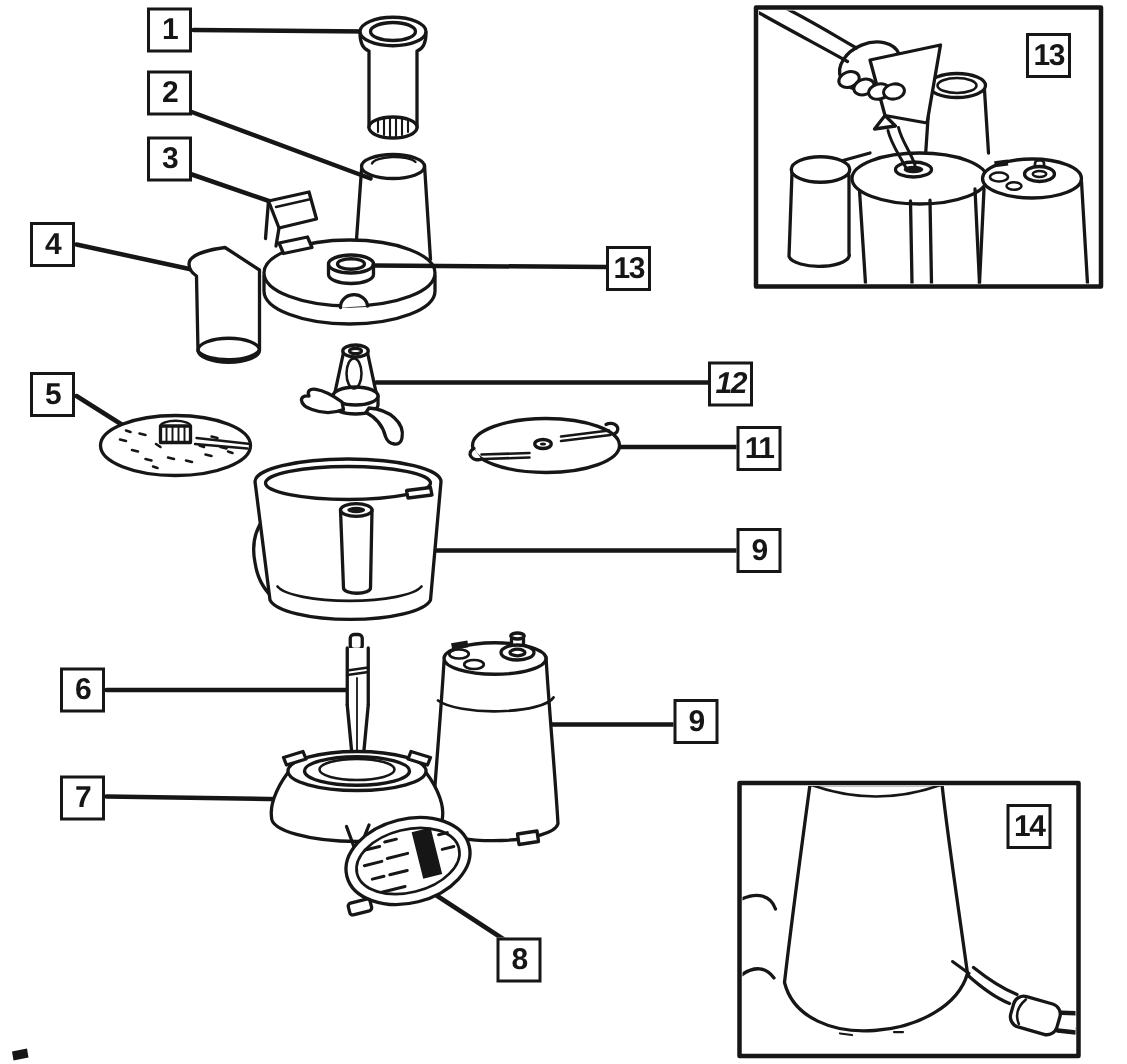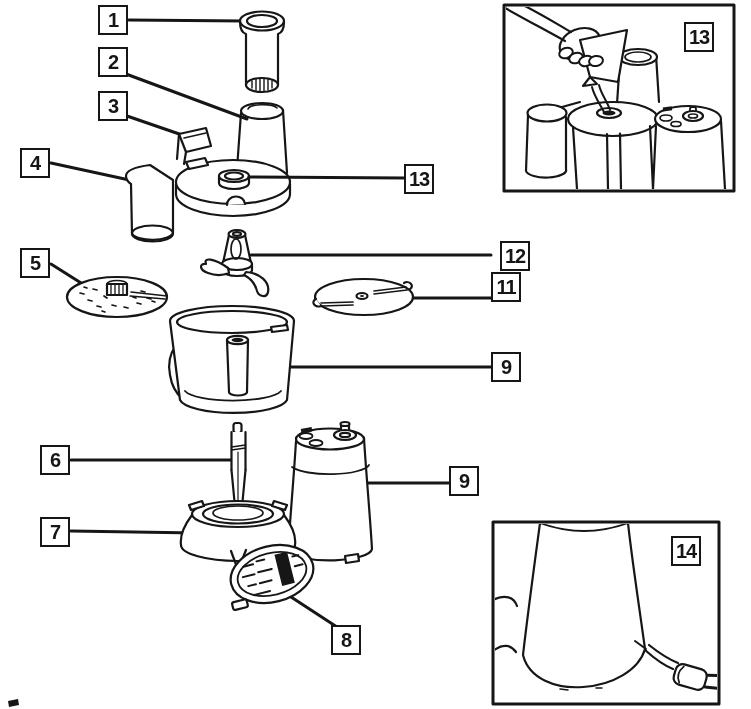--- a/index.html
+++ b/index.html
@@ -228,19 +228,19 @@
   <div class="callout" style="left:98px;top:5px;">1</div>
   <div class="callout" style="left:98px;top:47px;">2</div>
   <div class="callout" style="left:98px;top:91px;">3</div>
   <div class="callout" style="left:20px;top:148px;">4</div>
   <div class="callout" style="left:20px;top:248px;">5</div>
   <div class="callout" style="left:40px;top:445px;">6</div>
   <div class="callout" style="left:40px;top:517px;">7</div>
   <div class="callout" style="left:331px;top:625px;">8</div>
   <div class="callout" style="left:449px;top:466px;">9</div>
   <div class="callout" style="left:491px;top:352px;">9</div>
-  <div class="callout" style="left:491px;top:272px;">11</div>
-  <div class="callout" style="left:500px;top:241px;">12</div>
+  <div class="callout" style="left:491px;top:284px;">11</div>
+  <div class="callout" style="left:472px;top:241px;font-style:italic;">12</div>
   <div class="callout" style="left:404px;top:164px;">13</div>
   <div class="callout" style="left:684px;top:22px;">13</div>
   <div class="callout" style="left:671px;top:536px;text-align:center;">14</div>
 
 </div>
 
 </body></html>

